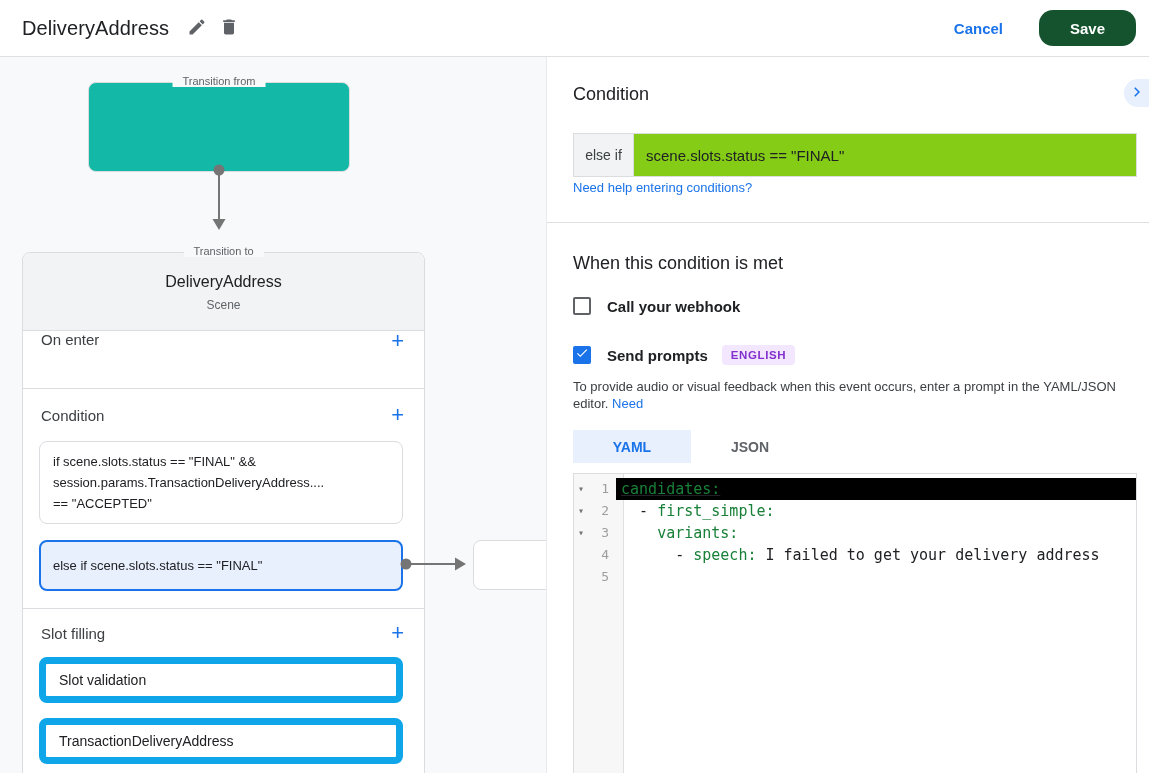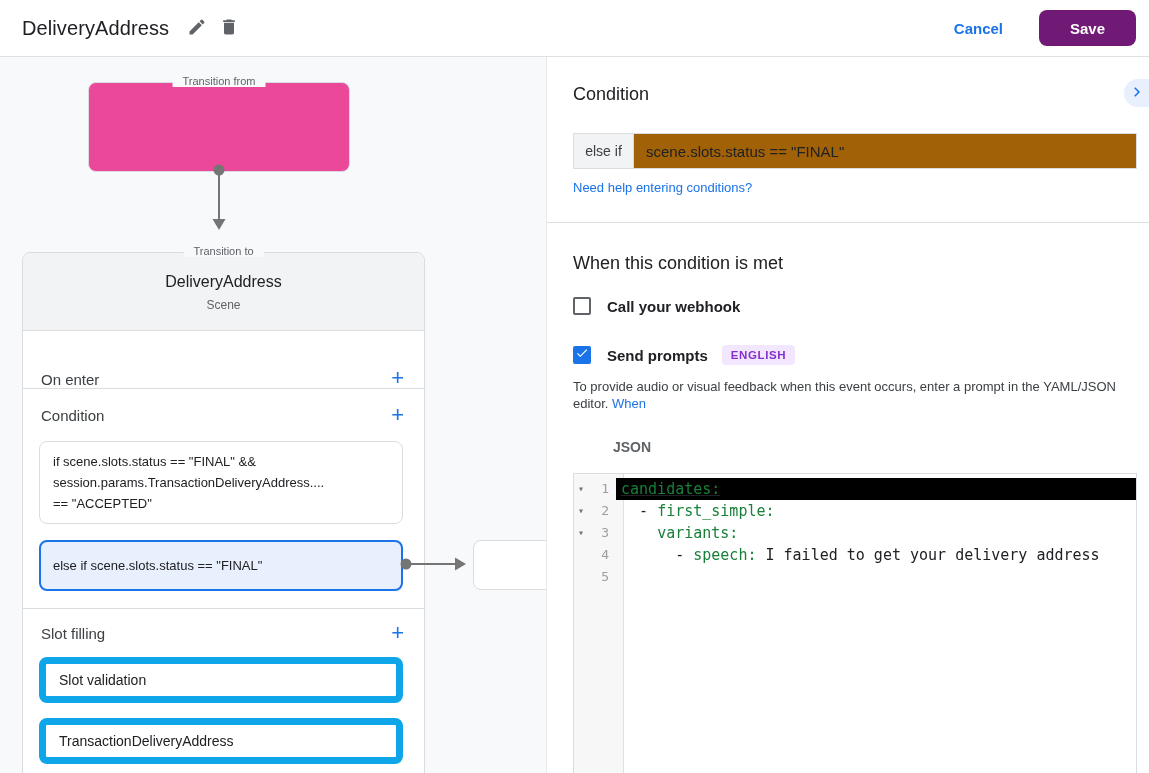--- a/index.html
+++ b/index.html
@@ -11,41 +11,41 @@
   .topbar { position:absolute; left:0; top:0; width:1149px; height:57px; background:#fff;
     border-bottom:1px solid #e0e0e0; display:flex; align-items:center; z-index:30; }
   .topbar-title { font-size:20px; color:#202124; margin-left:22px; letter-spacing:0.1px; }
   .icon-btn { width:32px; height:32px; display:flex; align-items:center; justify-content:center;
     border:none; background:transparent; cursor:pointer; border-radius:50%; }
   .icon-btn.pencil { margin-left:12px; }
   .icon-btn svg { width:20px; height:20px; fill:#5f6368; }
   .topbar-spacer { flex:1; }
   .btn-cancel { border:none; background:transparent; color:#1a73e8; font-size:15px; font-weight:600;
     cursor:pointer; margin-right:36px; font-family:inherit; }
-  .btn-save { width:97px; height:36px; background:#701a75; color:#fff; border:none; border-radius:8px;
+  .btn-save { width:97px; height:36px; background:#14532d; color:#fff; border:none; border-radius:14px;
     font-size:15px; font-weight:600; cursor:pointer; margin-right:13px; font-family:inherit; }
 
   
   .flow-panel { position:absolute; left:0; top:57px; width:546px; height:716px;
     background:#f8f9fa; overflow:hidden; z-index:10; }
   .flow-svg { position:absolute; left:0; top:0; width:546px; height:716px; pointer-events:none; z-index:3; }
 
-  .tfrom-box { position:absolute; left:88px; top:25px; width:262px; height:90px; background:#ec4899;
+  .tfrom-box { position:absolute; left:88px; top:25px; width:262px; height:90px; background:#14b8a6;
     border:1px solid #dadce0; border-radius:8px; }
   .legend { position:absolute; top:-8px; left:50%; transform:translateX(-50%); background:#f8f9fa;
     padding:0 10px; font-size:11px; color:#5f6368; white-space:nowrap; }
   .tfrom-value { position:absolute; left:0; right:0; top:36px; text-align:center; font-size:15px; color:#202124; }
 
   .scene-card { position:absolute; left:22px; top:195px; width:403px; height:540px; background:#fff;
     border:1px solid #dadce0; border-radius:8px; }
   .card-header { height:78px; background:#f1f3f4; border-bottom:1px solid #dadce0;
     border-radius:8px 8px 0 0; text-align:center; padding-top:20px; }
   .card-title { font-size:16px; color:#202124; }
   .card-subtitle { font-size:12px; color:#5f6368; margin-top:7px; }
-  .card-row { height:58px; display:flex; align-items:flex-end; justify-content:space-between;
+  .card-row { height:58px; display:flex; align-items:flex-start; justify-content:space-between;
     padding:0 20px 0 18px; border-bottom:1px solid #dadce0; }
   .row-label { font-size:15px; color:#3c4043; }
   .plus { color:#1a73e8; font-size:22px; font-weight:400; line-height:20px; cursor:pointer;
     background:none; border:none; font-family:inherit; }
   .card-section { border-bottom:1px solid #dadce0; padding-bottom:17px; }
   .card-section.last { border-bottom:none; padding-bottom:16px; }
   .section-label-row { height:52px; display:flex; align-items:center; justify-content:space-between;
     padding:0 20px 0 18px; }
   .section-label-row.slot { height:48px; }
   .cond-box { margin:0 21px 0 16px; background:#fff; border:1px solid #dadce0; border-radius:8px;
@@ -59,22 +59,22 @@
     border:1px solid #dadce0; border-radius:8px; z-index:2; }
 
   
   .detail-panel { position:absolute; left:546px; top:57px; width:603px; height:716px; background:#fff;
     border-left:1px solid #e8eaed; overflow:hidden; z-index:20; }
   .detail-heading { position:absolute; left:26px; top:27px; font-size:18px; color:#202124; }
   .collapse-btn { position:absolute; right:0; top:22px; width:25px; height:28px; background:#e8f0fe;
     border:none; border-radius:14px 0 0 14px; cursor:pointer; display:flex; align-items:center; padding-left:4px; }
   .collapse-btn svg { width:18px; height:18px; fill:#1a73e8; }
 
-  .cond-row { position:absolute; left:26px; top:76px; width:564px; height:36px;
-    border:1px solid #dadce0; display:flex; align-items:stretch; background:#a16207; }
+  .cond-row { position:absolute; left:26px; top:76px; width:564px; height:44px;
+    border:1px solid #dadce0; display:flex; align-items:stretch; background:#84cc16; }
   .cond-prefix { width:60px; background:#f1f3f4; border-right:1px solid #dadce0; display:flex;
     align-items:center; justify-content:center; font-size:14px; color:#3c4043; }
   .cond-value { flex:1; display:flex; align-items:center; padding-left:12px; font-size:15px; color:#202124; }
 
   .help-link { position:absolute; left:26px; top:123px; font-size:13px; color:#1a73e8;
     text-decoration:none; cursor:pointer; }
   .hdivider { position:absolute; left:0; right:0; top:165px; height:1px; background:#e0e0e0; }
   .met-heading { position:absolute; left:26px; top:196px; font-size:18px; color:#202124; }
 
   .check-row { position:absolute; left:26px; display:flex; align-items:center; }
@@ -215,24 +215,25 @@
         <span><svg viewBox="0 0 24 24" width="14" height="14">
               <path d="M9 16.17L4.83 12l-1.42 1.41L9 19 21 7l-1.41-1.41z"></path>
             </svg></span>
       </div>
       <span class="check-label">Send prompts</span>
       <span class="lang-badge">ENGLISH</span>
     </div>
 
     <div class="desc">
       <span>To provide audio or visual feedback when this event occurs, enter a prompt in the YAML/JSON editor.</span>
-      <a>When</a>
+      <a>Need</a>
     </div>
 
     <div class="tabs">
+      <div class="tab active">YAML</div>
       <div class="tab inactive">JSON</div>
     </div>
 
     <div class="editor">
       <div class="gutter-bg"></div>
       <div class="ed-lines">
         <div class="ed-line active">
           <span class="ed-fold">▾</span>
           <span class="ed-num">1</span>
           <span class="ed-code"><span class="tok-key">candidates:</span></span>

